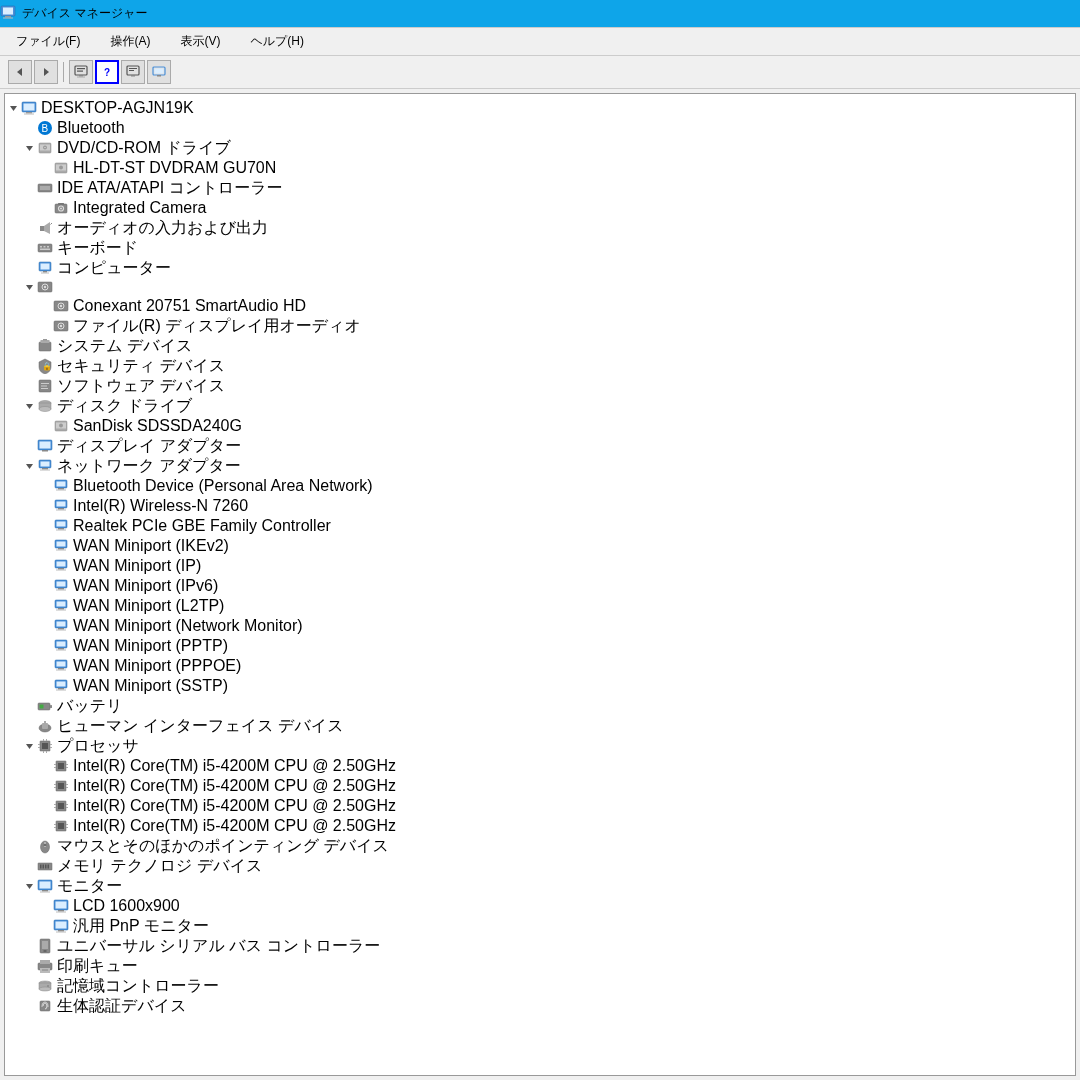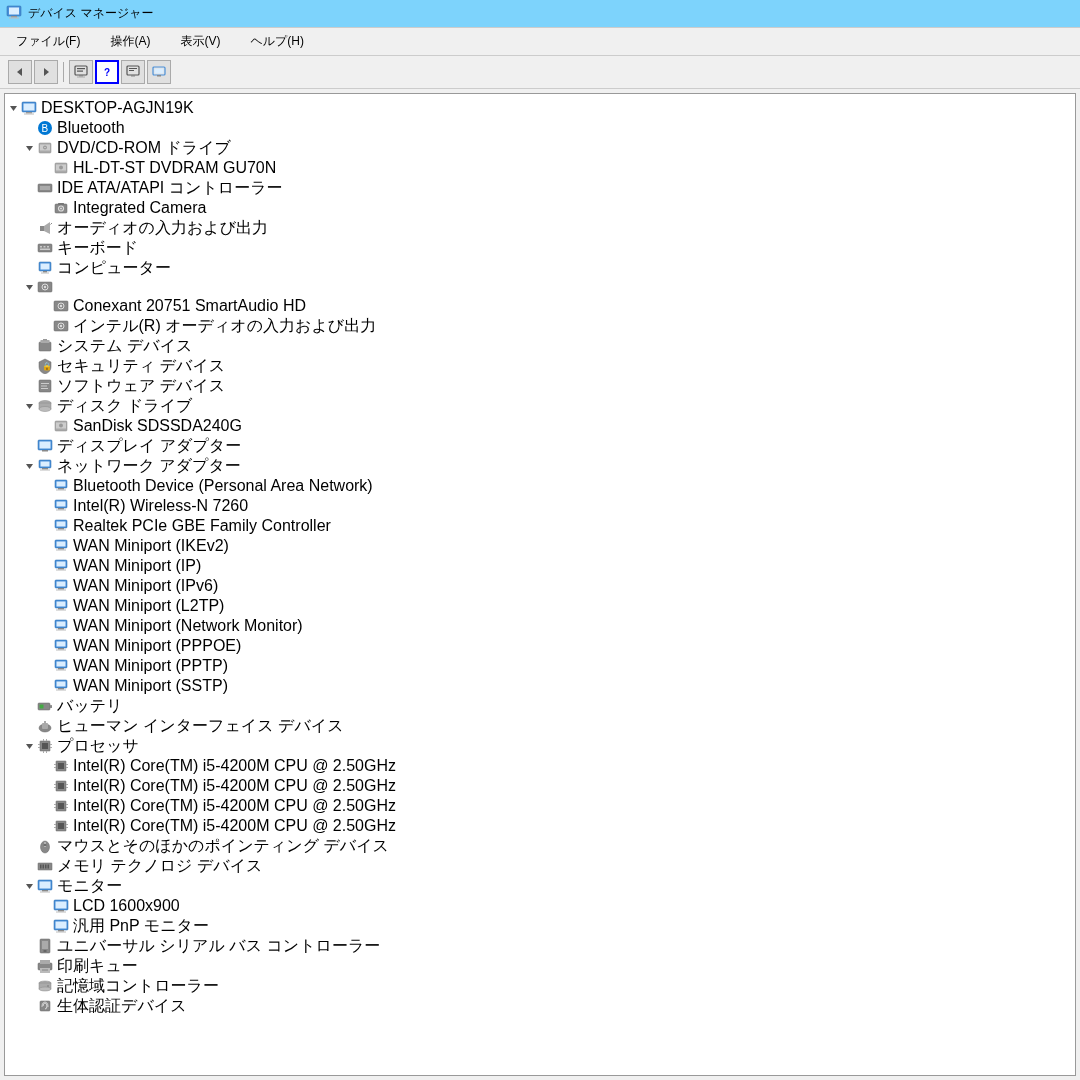--- a/index.html
+++ b/index.html
@@ -7,22 +7,22 @@
       font-family: "Meiryo", "MS Gothic", "Yu Gothic", sans-serif;
       font-size: 12px;
       background: #f0f0f0;
       width: 1080px;
       height: 1080px;
       overflow: hidden;
       display: flex;
       flex-direction: column;
     }
     .title-bar {
-      background: #7dd3fc;
-      padding: 4px 6px;
+      background: #0ea5e9;
+      padding: 4px 0;
       font-size: 12px;
       color: #000;
       border-bottom: 1px solid #ccc;
       display: flex;
       align-items: center;
       gap: 6px;
     }
     .menu-bar {
       background: #f0f0f0;
       padding: 3px 8px;
@@ -321,21 +321,21 @@
         <span class="indent"></span>
         <span class="indent"></span>
         <span class="expander-placeholder"></span>
         <span class="icon">
           <svg width="16" height="16" viewBox="0 0 16 16">
             <rect x="1" y="3" width="14" height="10" rx="1" fill="#888" stroke="#666" stroke-width="0.5"></rect>
             <circle cx="8" cy="8" r="3" fill="none" stroke="#ddd" stroke-width="1"></circle>
             <circle cx="8" cy="8" r="1.2" fill="#ddd"></circle>
           </svg>
         </span>
-        <span class="item-label">インテル(R) オーディオの入力および出力</span>
+        <span class="item-label">ファイル(R) ディスプレイ用オーディオ</span>
       </div>
       <div class="tree-item">
         <span class="indent"></span>
         <span class="expander-placeholder"></span>
         <span class="icon">
           <svg width="16" height="16" viewBox="0 0 16 16">
             <rect x="2" y="4" width="12" height="9" rx="1" fill="#888" stroke="#666" stroke-width="0.5"></rect>
             <rect x="3.5" y="2" width="9" height="3" rx="0.5" fill="#aaa"></rect>
             <rect x="6" y="1" width="4" height="1.5" fill="#999"></rect>
           </svg>
@@ -541,35 +541,35 @@
         <span class="indent"></span>
         <span class="expander-placeholder"></span>
         <span class="icon">
           <svg width="16" height="16" viewBox="0 0 16 16">
             <rect x="2" y="2" width="12" height="8" rx="1" fill="#4a90d9" stroke="#2266aa" stroke-width="0.5"></rect>
             <rect x="3.5" y="3.5" width="9" height="5" fill="#dbeeff"></rect>
             <rect x="5" y="10" width="6" height="1.5" fill="#888"></rect>
             <rect x="3" y="11.5" width="10" height="1" fill="#bbb"></rect>
           </svg>
         </span>
+        <span class="item-label">WAN Miniport (PPTP)</span>
+      </div>
+      <div class="tree-item">
+        <span class="indent"></span>
+        <span class="indent"></span>
+        <span class="expander-placeholder"></span>
+        <span class="icon">
+          <svg width="16" height="16" viewBox="0 0 16 16">
+            <rect x="2" y="2" width="12" height="8" rx="1" fill="#4a90d9" stroke="#2266aa" stroke-width="0.5"></rect>
+            <rect x="3.5" y="3.5" width="9" height="5" fill="#dbeeff"></rect>
+            <rect x="5" y="10" width="6" height="1.5" fill="#888"></rect>
+            <rect x="3" y="11.5" width="10" height="1" fill="#bbb"></rect>
+          </svg>
+        </span>
         <span class="item-label">WAN Miniport (PPPOE)</span>
-      </div>
-      <div class="tree-item">
-        <span class="indent"></span>
-        <span class="indent"></span>
-        <span class="expander-placeholder"></span>
-        <span class="icon">
-          <svg width="16" height="16" viewBox="0 0 16 16">
-            <rect x="2" y="2" width="12" height="8" rx="1" fill="#4a90d9" stroke="#2266aa" stroke-width="0.5"></rect>
-            <rect x="3.5" y="3.5" width="9" height="5" fill="#dbeeff"></rect>
-            <rect x="5" y="10" width="6" height="1.5" fill="#888"></rect>
-            <rect x="3" y="11.5" width="10" height="1" fill="#bbb"></rect>
-          </svg>
-        </span>
-        <span class="item-label">WAN Miniport (PPTP)</span>
       </div>
       <div class="tree-item">
         <span class="indent"></span>
         <span class="indent"></span>
         <span class="expander-placeholder"></span>
         <span class="icon">
           <svg width="16" height="16" viewBox="0 0 16 16">
             <rect x="2" y="2" width="12" height="8" rx="1" fill="#4a90d9" stroke="#2266aa" stroke-width="0.5"></rect>
             <rect x="3.5" y="3.5" width="9" height="5" fill="#dbeeff"></rect>
             <rect x="5" y="10" width="6" height="1.5" fill="#888"></rect>

